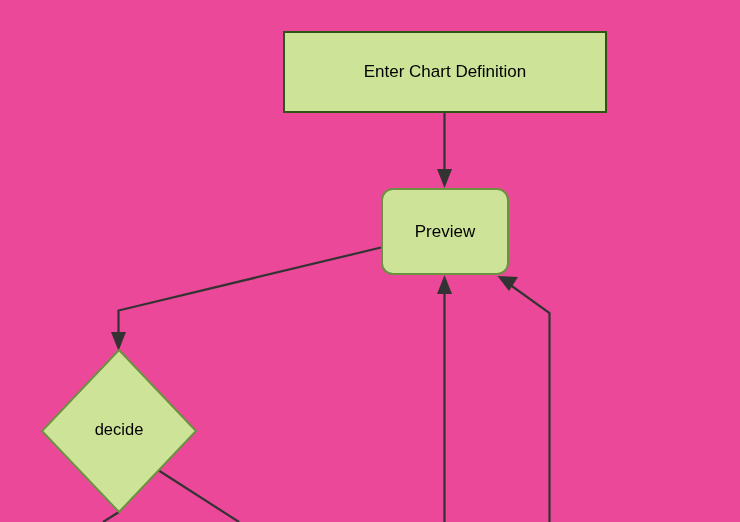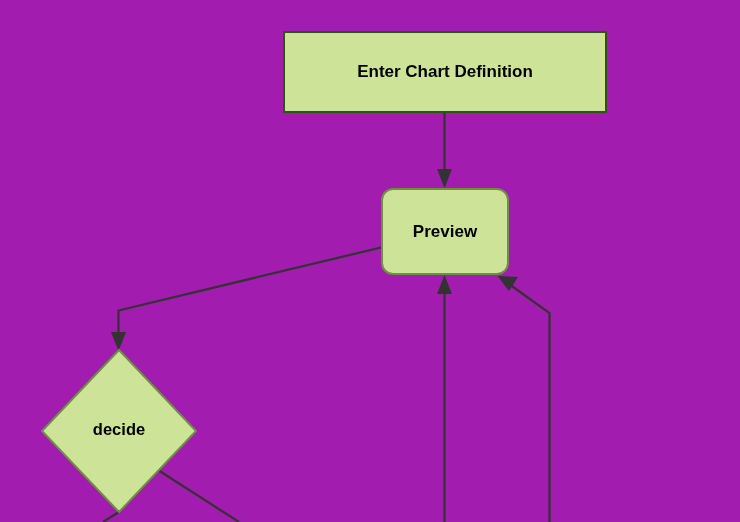--- a/index.html
+++ b/index.html
@@ -7,23 +7,22 @@
     padding: 0;
     background: #ffffff;
   }
   body {
     font-family: "Liberation Sans", sans-serif;
   }
   #diagram-canvas {
     position: relative;
     width: 740px;
     height: 522px;
-    background: #a21caf;
+    background: #ec4899;
     overflow: hidden;
-    font-weight: bold;
   }
   #flow-svg {
     position: absolute;
     top: 0;
     left: 0;
     width: 740px;
     height: 522px;
   }
   .node-shape {
     fill: #cde498;

